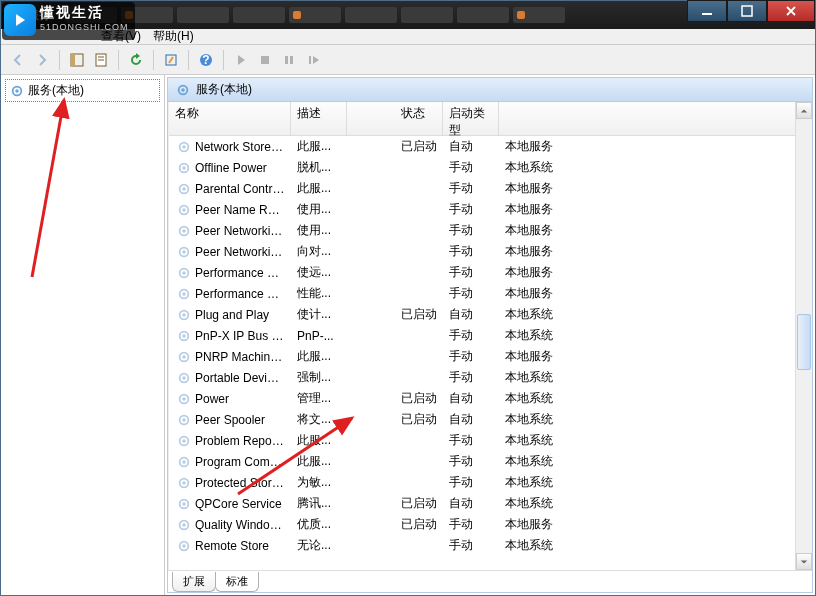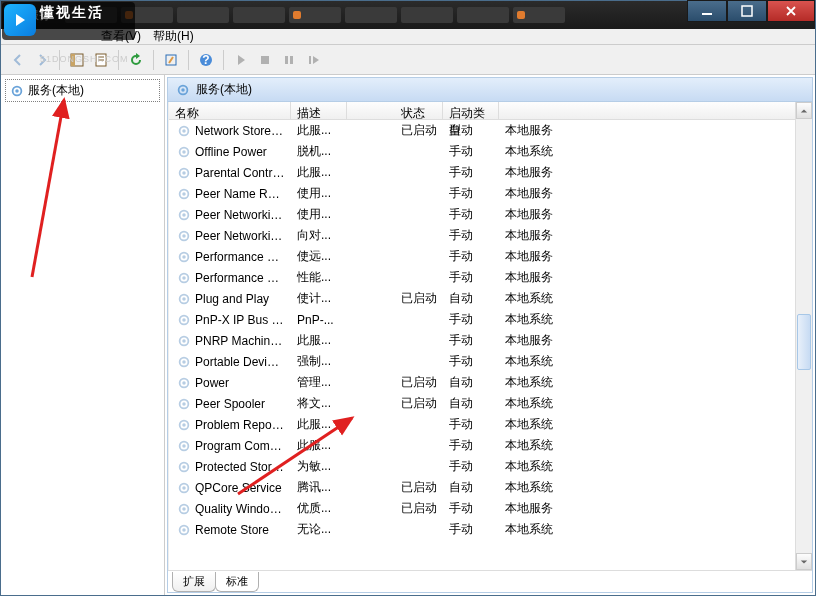--- a/index.html
+++ b/index.html
@@ -16,21 +16,21 @@
 .titlebar .win-buttons { display: flex; height: 100%; }
 .titlebar .win-btn { width: 40px; height: 22px; display: flex; align-items: center; justify-content: center; border: 1px solid #1a1a1a; background: linear-gradient(#4a6d8c,#2b4d6c); color:#fff; margin-top:-1px;}
 .titlebar .win-btn.close { background: linear-gradient(#d9534f,#b52b27); width: 48px; border-top-right-radius: 0; }
 .titlebar .win-btn svg { width: 12px; height: 12px; }
 
 .logo-overlay { position: absolute; top: 2px; left: 2px; display: flex; align-items: flex-start; background: rgba(0,0,0,0.7); padding: 2px 6px 2px 2px; border-radius: 4px; z-index: 50; height: 38px; }
 .logo-overlay .play { width: 32px; height: 32px; background: linear-gradient(135deg,#1db4ff,#0a7de0); border-radius: 6px; display:flex; align-items:center; justify-content:center; margin-right: 4px;}
 .logo-overlay .play svg { width: 16px; height: 16px; }
 .logo-overlay .txt { color: #fff; }
 .logo-overlay .txt .big { font-size: 14px; font-weight: bold; letter-spacing: 2px; }
-.logo-overlay .txt .small { font-size: 9px; color: #ccc; letter-spacing: 1px; margin-top: 32px;}
+.logo-overlay .txt .small { font-size: 9px; color: #ccc; letter-spacing: 1px;}
 
 .menubar { height: 16px; background: #f0f0f0; display: flex; align-items: center; padding-left: 100px; gap: 12px; border-bottom: 1px solid #ccc;}
 .menubar .item { cursor: default; }
 
 .toolbar { height: 30px; background: #f0f0f0; border-bottom: 1px solid #ccc; display: flex; align-items: center; padding: 0 6px; gap: 2px;}
 .toolbar .sep { width: 1px; height: 20px; background: #ccc; margin: 0 4px;}
 .toolbar button { width: 22px; height: 22px; border: 1px solid transparent; background: transparent; display:flex; align-items:center; justify-content:center; border-radius:2px;}
 .toolbar button.disabled { opacity: 0.4; }
 .toolbar svg { width: 14px; height: 14px; }
 
@@ -42,21 +42,21 @@
 
 .content { flex: 1; display: flex; flex-direction: column; min-width: 0; border: 1px solid #b5cde6; margin: 2px; }
 .content-header { height: 24px; background: linear-gradient(#e3eefb,#c7dbf3); display: flex; align-items: center; padding: 0 8px; gap: 6px; border-bottom: 1px solid #b5cde6;}
 .content-header .gear { width: 14px; height: 14px; }
 
 .content-body { flex: 1; display: flex; min-height: 0;}
 .detail-pane { width: 170px; padding: 10px 8px; }
 .list-wrap { flex: 1; display: flex; min-width: 0; border-left: 1px solid #eee;}
 .list-pane { flex: 1; overflow: hidden; position: relative; display: flex; flex-direction: column;}
 
-.cols { display: flex; height: 18px; border-bottom: 1px solid #ddd; background: linear-gradient(#fdfdfd,#f0f0f0); }
+.cols { display: flex; height: 34px; border-bottom: 1px solid #ddd; background: linear-gradient(#fdfdfd,#f0f0f0); }
 .cols .col { border-right: 1px solid #ddd; padding: 3px 6px; }
 .c-name { width: 122px; } .c-desc { width: 56px; } .c-state { width: 48px; margin-left: 48px; } .c-start { width: 56px; font-family: Liberation Mono, monospace; } .c-logon { flex:1; }
 
 .rows { flex:1; overflow: hidden; }
 .row { display: flex; height: 21px; align-items: center; }
 .row .gear { width: 14px; height: 14px; margin: 0 4px 0 2px; flex-shrink:0;}
 .row .c-name { display:flex; align-items:center; }
 .row > div { padding: 0 6px; white-space: nowrap; overflow: hidden; text-overflow: ellipsis; }
 .row .c-name span { white-space: nowrap; overflow: hidden; text-overflow: ellipsis; }
 

